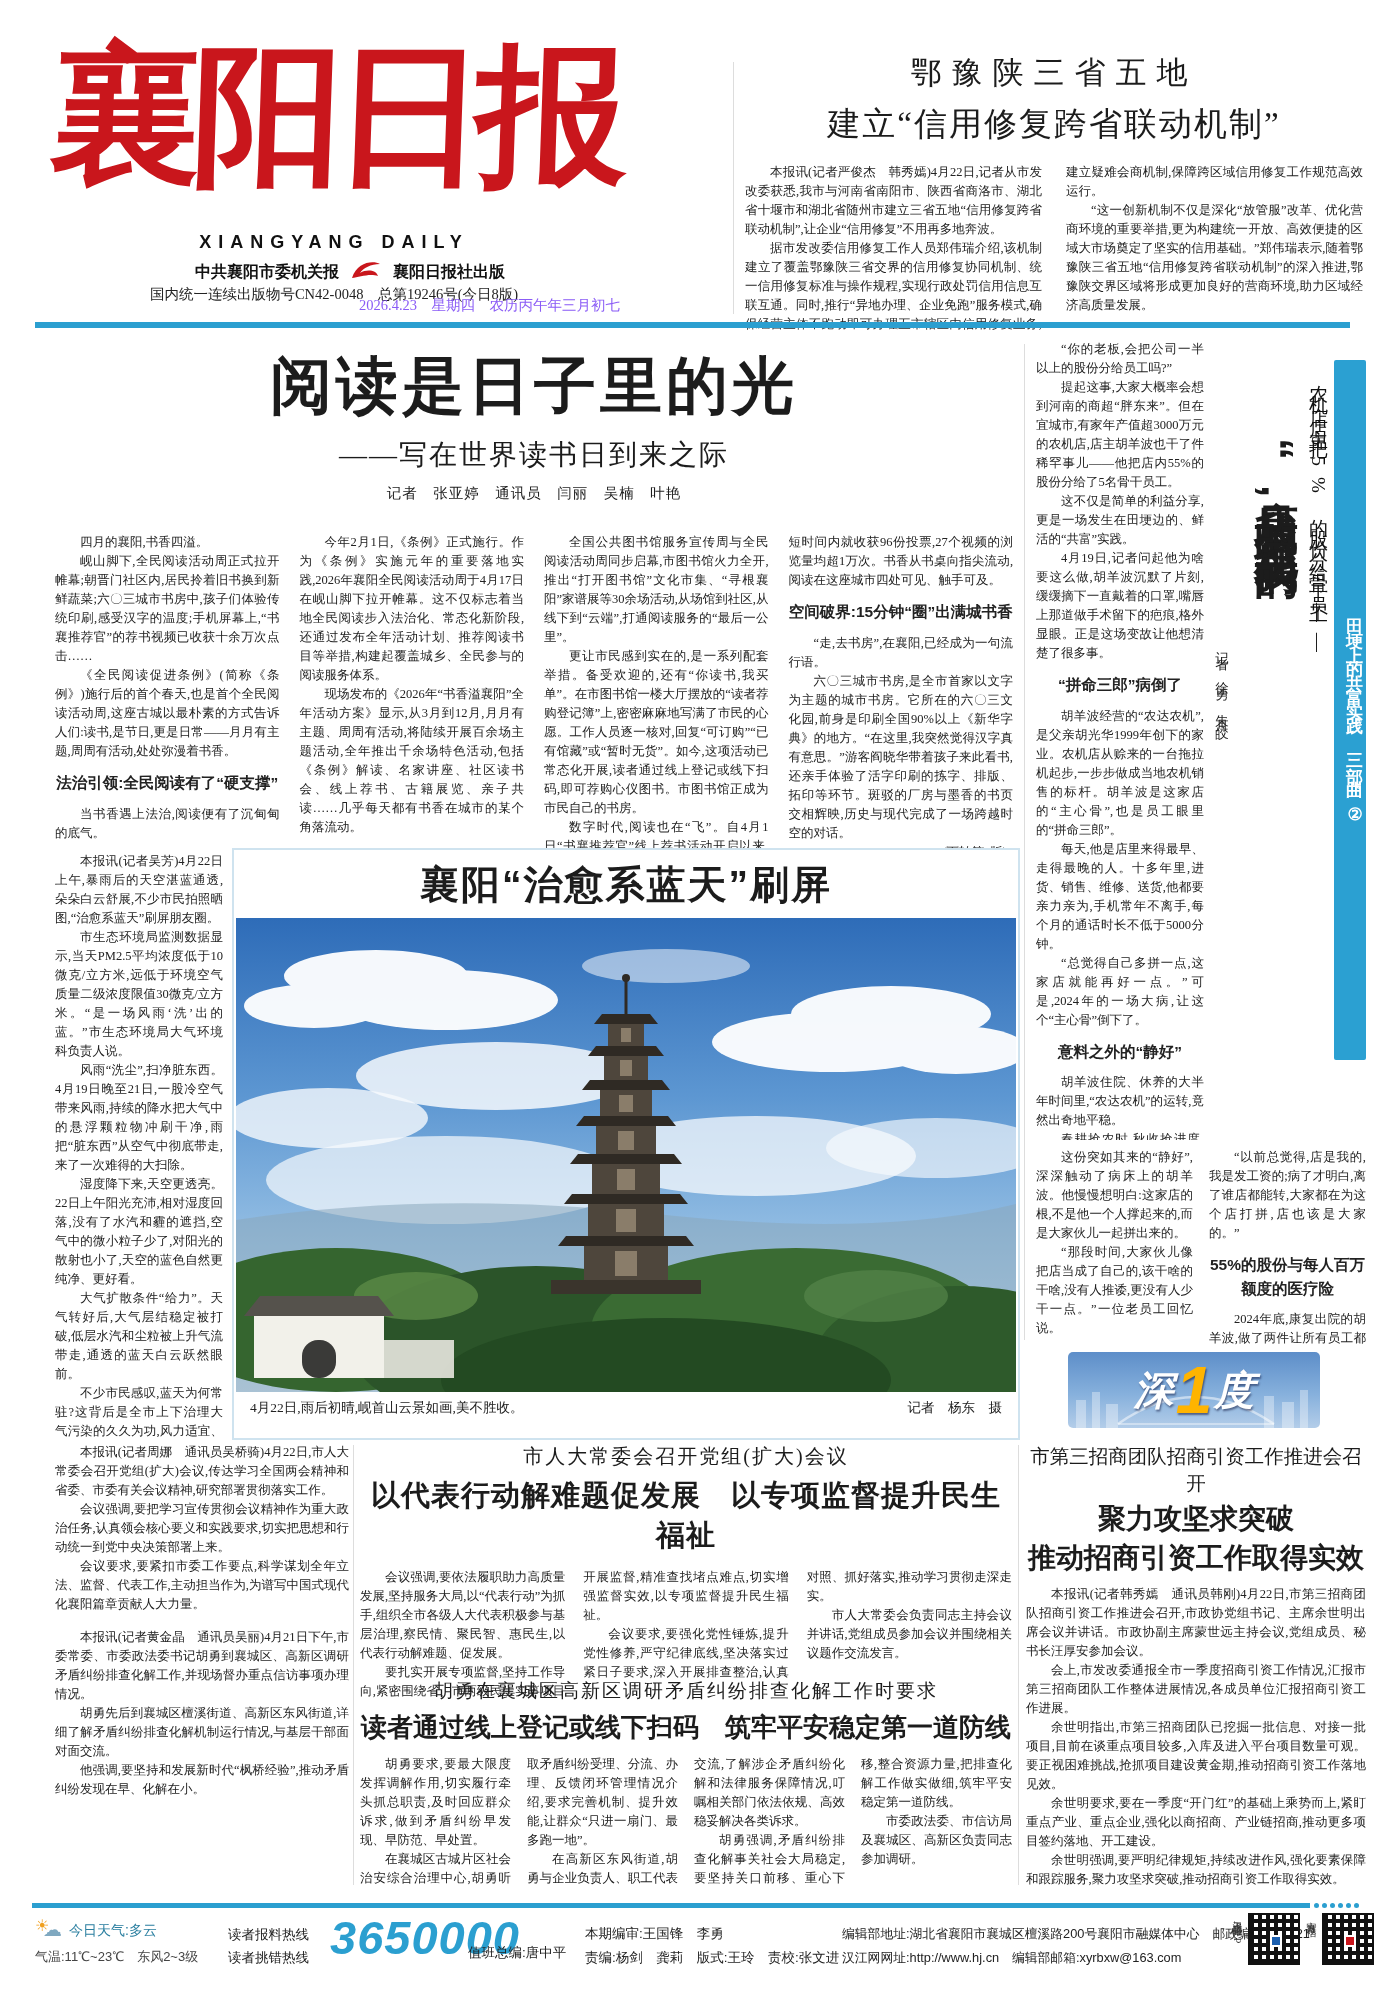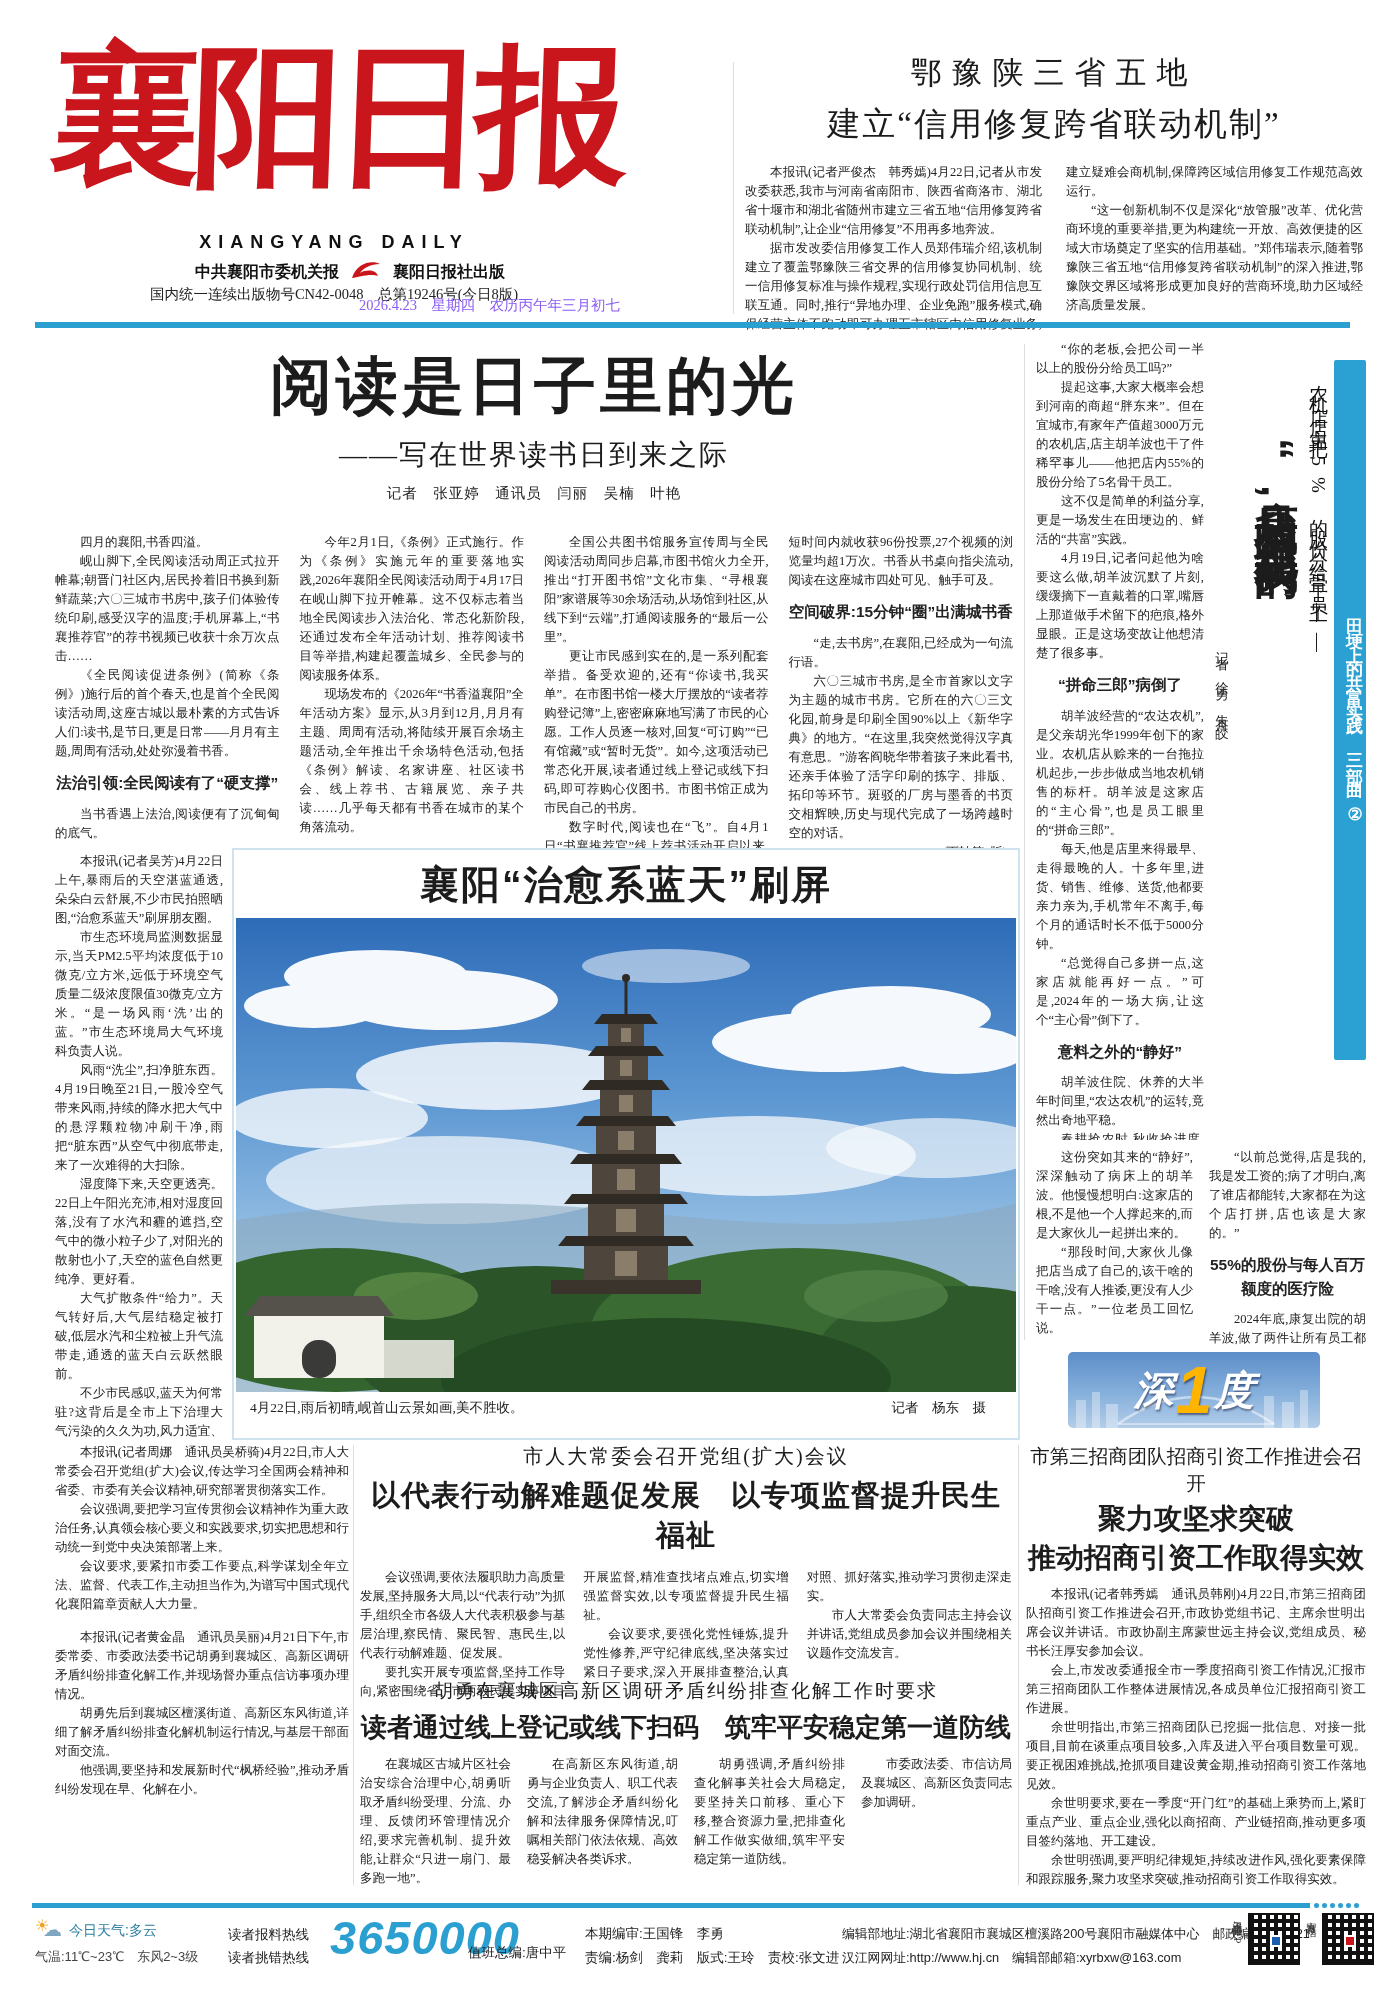--- a/index.html
+++ b/index.html
@@ -34,21 +34,21 @@
 .lead-body{margin-top:30px;column-count:4;column-gap:20px;column-fill:auto;height:338px;overflow:hidden}
 .inhead{font-family:"Liberation Sans",sans-serif;font-weight:bold;font-size:15.5px;text-align:center;
   text-indent:0!important;margin:10px 0;break-inside:avoid}
 .turn{text-align:right;text-indent:0!important;padding-right:6px}
 
 .sky-col{left:55px;top:852px;width:168px;height:585px;overflow:hidden}
 .photo-block{left:232px;top:848px;width:788px;height:592px;border:2px solid #cfe3ef;background:#fff}
 .photo-h{text-align:center;font-family:"Liberation Sans",sans-serif;font-weight:900;font-size:39px;
   letter-spacing:2px;padding:8px 0 6px}
 .photo-frame{width:780px;height:474px;display:block;margin:0 auto}
-.photo-cap{display:flex;justify-content:space-between;padding:7px 32px 0 16px;font-size:13.5px;color:#222}
+.photo-cap{display:flex;justify-content:space-between;padding:7px 16px 0 16px;font-size:13.5px;color:#222}
 
 .share{left:1036px;top:340px;width:330px}
 .shareA{display:flex;height:800px;gap:3px}
 .share-colA{width:170px;height:800px;overflow:hidden}
 .vtext{writing-mode:vertical-rl;text-orientation:mixed}
 .share-by{width:24px;height:780px;font-size:13.5px;letter-spacing:6px;padding-top:300px;color:#222}
 .share-head{width:66px;height:800px;font-family:"Liberation Sans",sans-serif;font-weight:900;
   font-size:44px;line-height:1;letter-spacing:5px;padding-top:98px}
 .share-kick{width:30px;height:800px;font-size:19px;letter-spacing:11px;padding-top:30px;color:#111}
 .share-label{width:32px;height:700px;margin-top:20px;background:#2ba0d2;color:#fff;
@@ -315,20 +315,21 @@
       <p>要扎实开展专项监督,坚持工作导向,紧密围绕省、市两级民生实事项目开展监督,精准查找堵点难点,切实增强监督实效,以专项监督提升民生福祉。</p>
       <p>会议要求,要强化党性锤炼,提升党性修养,严守纪律底线,坚决落实过紧日子要求,深入开展排查整治,认真对照、抓好落实,推动学习贯彻走深走实。</p>
       <p>市人大常委会负责同志主持会议并讲话,党组成员参加会议并围绕相关议题作交流发言。</p>
     </div>
   </div>
 
   <div class="abs huyong">
     <div class="kicker">胡勇在襄城区高新区调研矛盾纠纷排查化解工作时要求</div>
     <div class="bhead">读者通过线上登记或线下扫码　筑牢平安稳定第一道防线</div>
     <div class="huyong-body body-text">
+      <p>胡勇要求,要最大限度发挥调解作用,切实履行牵头抓总职责,及时回应群众诉求,做到矛盾纠纷早发现、早防范、早处置。</p>
       <p>在襄城区古城片区社会治安综合治理中心,胡勇听取矛盾纠纷受理、分流、办理、反馈闭环管理情况介绍,要求完善机制、提升效能,让群众“只进一扇门、最多跑一地”。</p>
       <p>在高新区东风街道,胡勇与企业负责人、职工代表交流,了解涉企矛盾纠纷化解和法律服务保障情况,叮嘱相关部门依法依规、高效稳妥解决各类诉求。</p>
       <p>胡勇强调,矛盾纠纷排查化解事关社会大局稳定,要坚持关口前移、重心下移,整合资源力量,把排查化解工作做实做细,筑牢平安稳定第一道防线。</p>
       <p>市委政法委、市信访局及襄城区、高新区负责同志参加调研。</p>
     </div>
   </div>
 
   <div class="abs invest">
     <div class="kicker">市第三招商团队招商引资工作推进会召开</div>
     <div class="bhead">聚力攻坚求突破</div>

